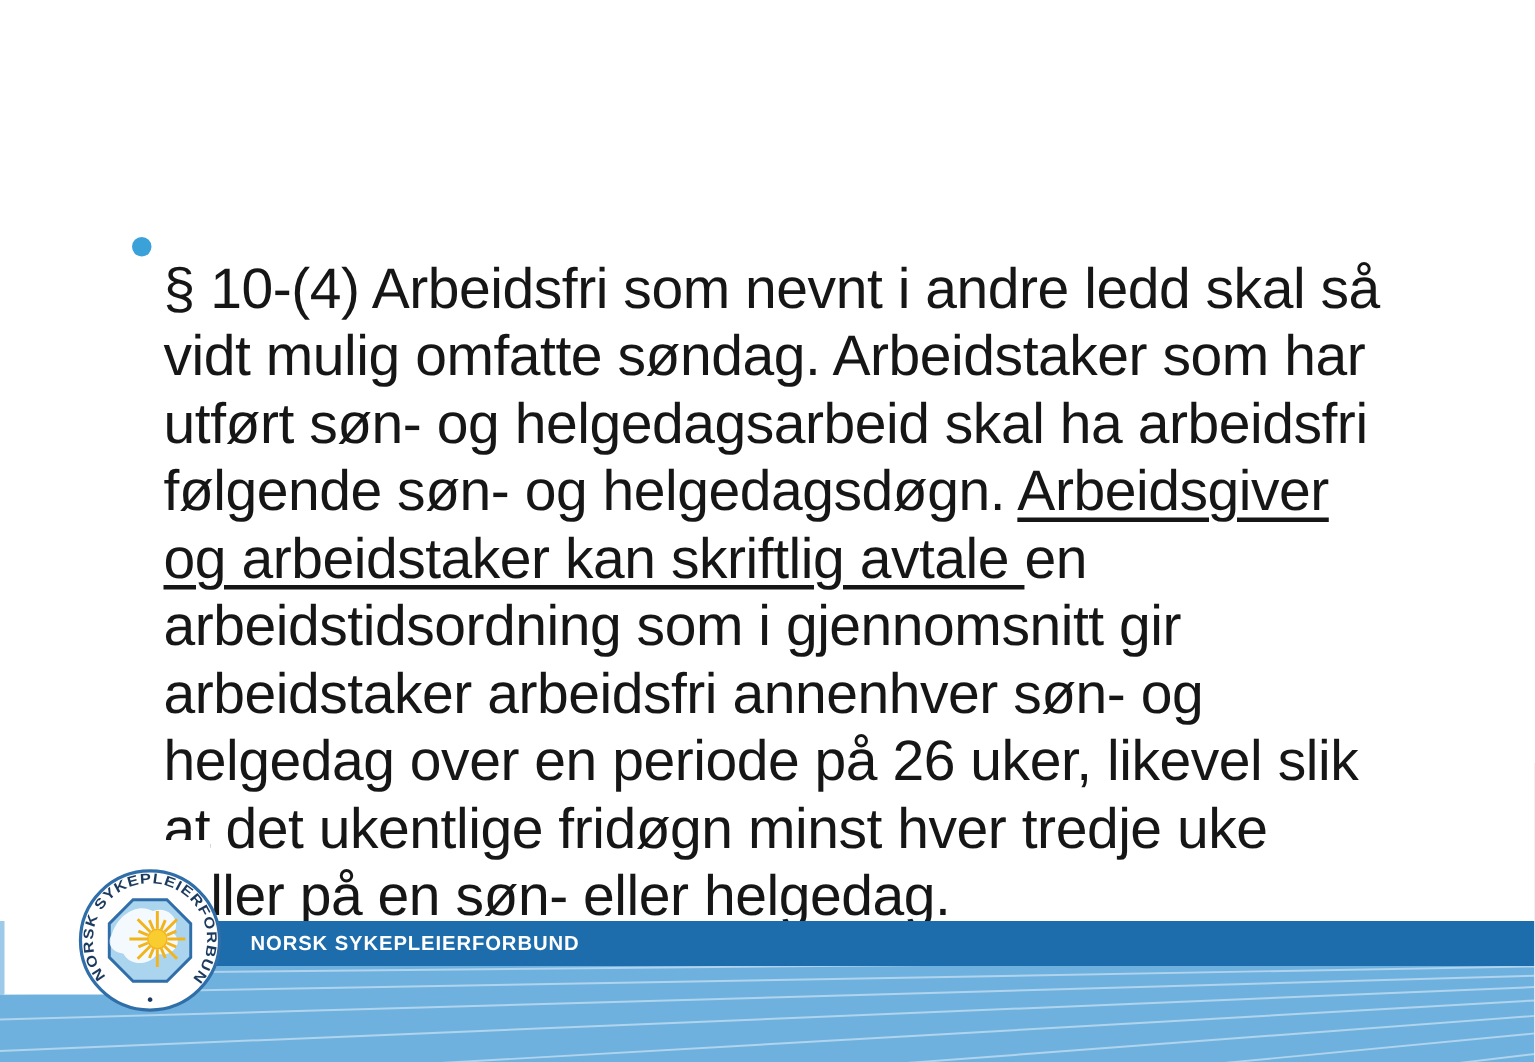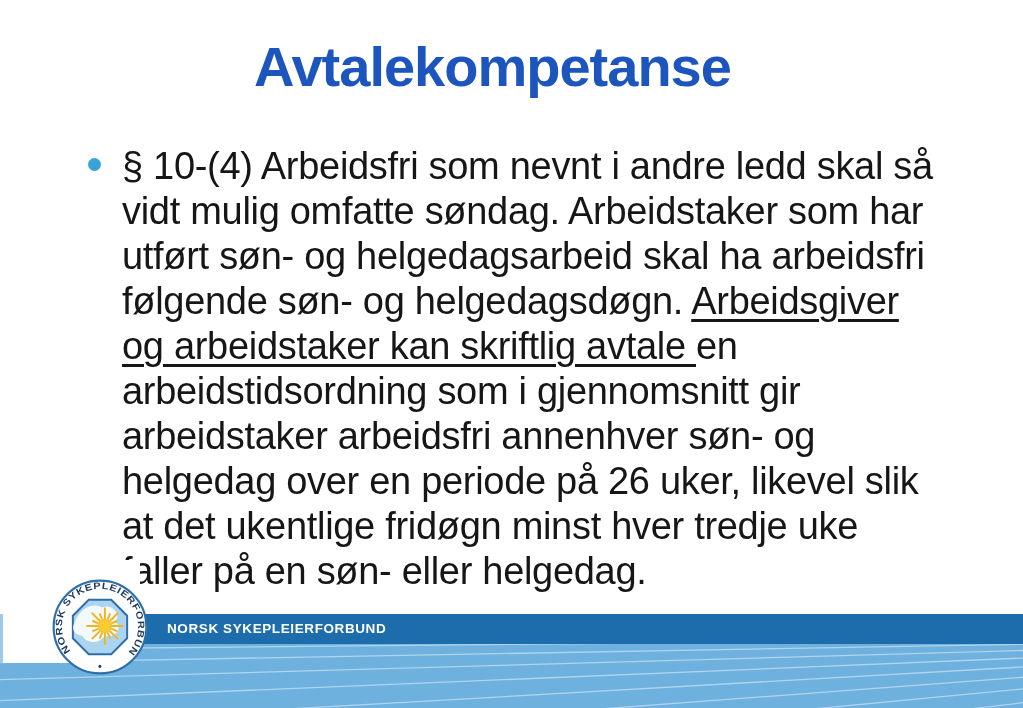--- a/index.html
+++ b/index.html
@@ -4,21 +4,21 @@
 <style>
   html,body{margin:0;padding:0;background:#e8e8e8;}
   .slide{
     position:relative;width:1023px;height:708px;background:#ffffff;overflow:hidden;
     font-family:"Liberation Sans", sans-serif;
   }
   .title{
     position:absolute;top:34px;left:0;width:985px;text-align:center;
     font-size:56px;font-weight:bold;color:var(--title-blue);letter-spacing:-1px;
   }
-  .body-block{position:absolute;top:144px;left:88px;display:flex;align-items:flex-start;}
+  .body-block{position:absolute;top:144px;left:88px;display:flex;align-items:flex-start;flex-direction:column;}
   .bullet{
     width:13px;height:13px;border-radius:50%;background:var(--bullet-blue);
     margin-top:14px;flex:0 0 auto;
   }
   .body-text{
     margin-left:21px;font-size:38px;line-height:45px;color:var(--text-black);
     white-space:nowrap;letter-spacing:-0.3px;
   }
   .body-text .u{text-decoration:underline;text-decoration-thickness:2.5px;text-underline-offset:5px;margin-top:40px;}
   .band{position:absolute;top:614px;left:0;width:1023px;height:30px;background:var(--band-blue);}
@@ -33,21 +33,20 @@
     border-bottom-right-radius:34px;
   }
   .edge-sliver{position:absolute;left:0;top:614px;width:3px;height:49px;background:var(--sliver-blue);}
   .logo{position:absolute;left:51px;top:578px;width:98px;height:98px;}
 </style>
 </head>
 <body>
 
 <div class="slide">
 
-  <div class="title">Avtalekompetanse</div>
 
   <div class="body-block">
     <div class="bullet"></div>
     <div class="body-text"><span>§ 10-(4) Arbeidsfri som nevnt i andre ledd skal så</span><br><span>vidt mulig omfatte søndag. Arbeidstaker som har</span><br><span>utført søn- og helgedagsarbeid skal ha arbeidsfri</span><br><span>følgende søn- og helgedagsdøgn. </span><span class="u">Arbeidsgiver</span><br><span class="u">og arbeidstaker kan skriftlig avtale </span><span>en</span><br><span>arbeidstidsordning som i gjennomsnitt gir</span><br><span>arbeidstaker arbeidsfri annenhver søn- og</span><br><span>helgedag over en periode på 26 uker, likevel slik</span><br><span>at det ukentlige fridøgn minst hver tredje uke</span><br><span>faller på en søn- eller helgedag.</span></div>
   </div>
 
   <div class="band"></div>
   <div class="band-label">NORSK SYKEPLEIERFORBUND</div>
 
   <div class="fan">

